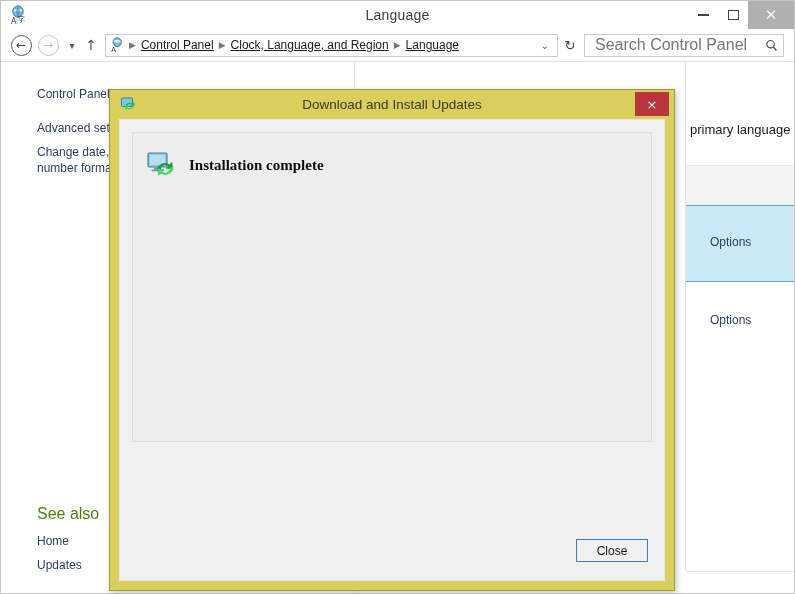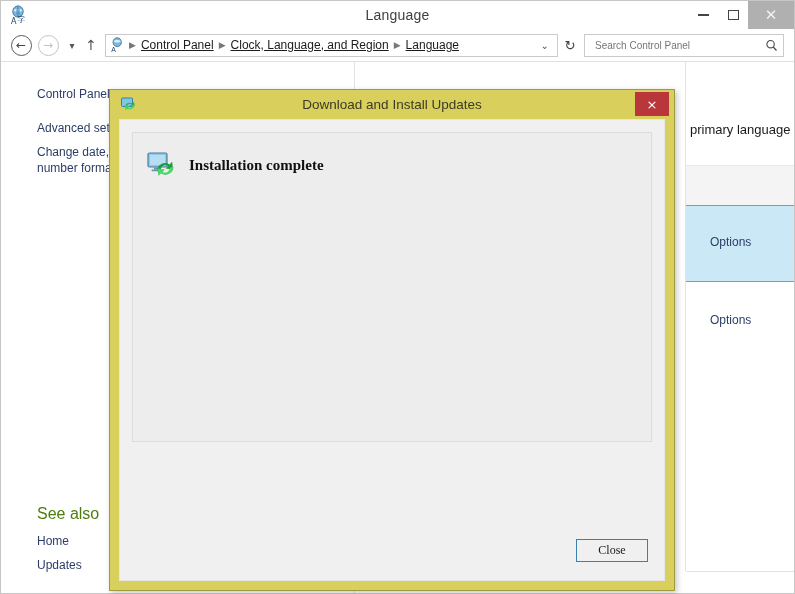--- a/index.html
+++ b/index.html
@@ -205,21 +205,21 @@
     padding: 0 4px 0 8px;
     box-sizing: border-box;
     flex: none;
     margin-left: 2px;
   }
   #search-input {
     flex: 1;
     border: none;
     outline: none;
     font-family: "Liberation Sans", sans-serif;
-    font-size: 10px;
+    font-size: 16px;
     color: #1c1c1c;
     background: transparent;
     min-width: 0;
   }
   #search-input::placeholder { color: #767676; }
   #search-icon-wrap {
     width: 16px;
     display: flex;
     align-items: center;
     justify-content: center;
@@ -435,21 +435,21 @@
   }
   #close-btn {
     position: absolute;
     right: 16px;
     bottom: 18px;
     width: 72px;
     height: 23px;
     background: #f0f0f0;
     border: 1px solid #3c7fb1;
     box-shadow: inset 0 0 0 1px #f0f0f0;
-    font-family: Liberation Serif, serif;
+    font-family: Liberation Sans, sans-serif;
     font-size: 12px;
     color: #1a1a1a;
     cursor: default;
     padding: 0;
     box-sizing: border-box;
   }
 </style>
 </head>
 <body>
 

